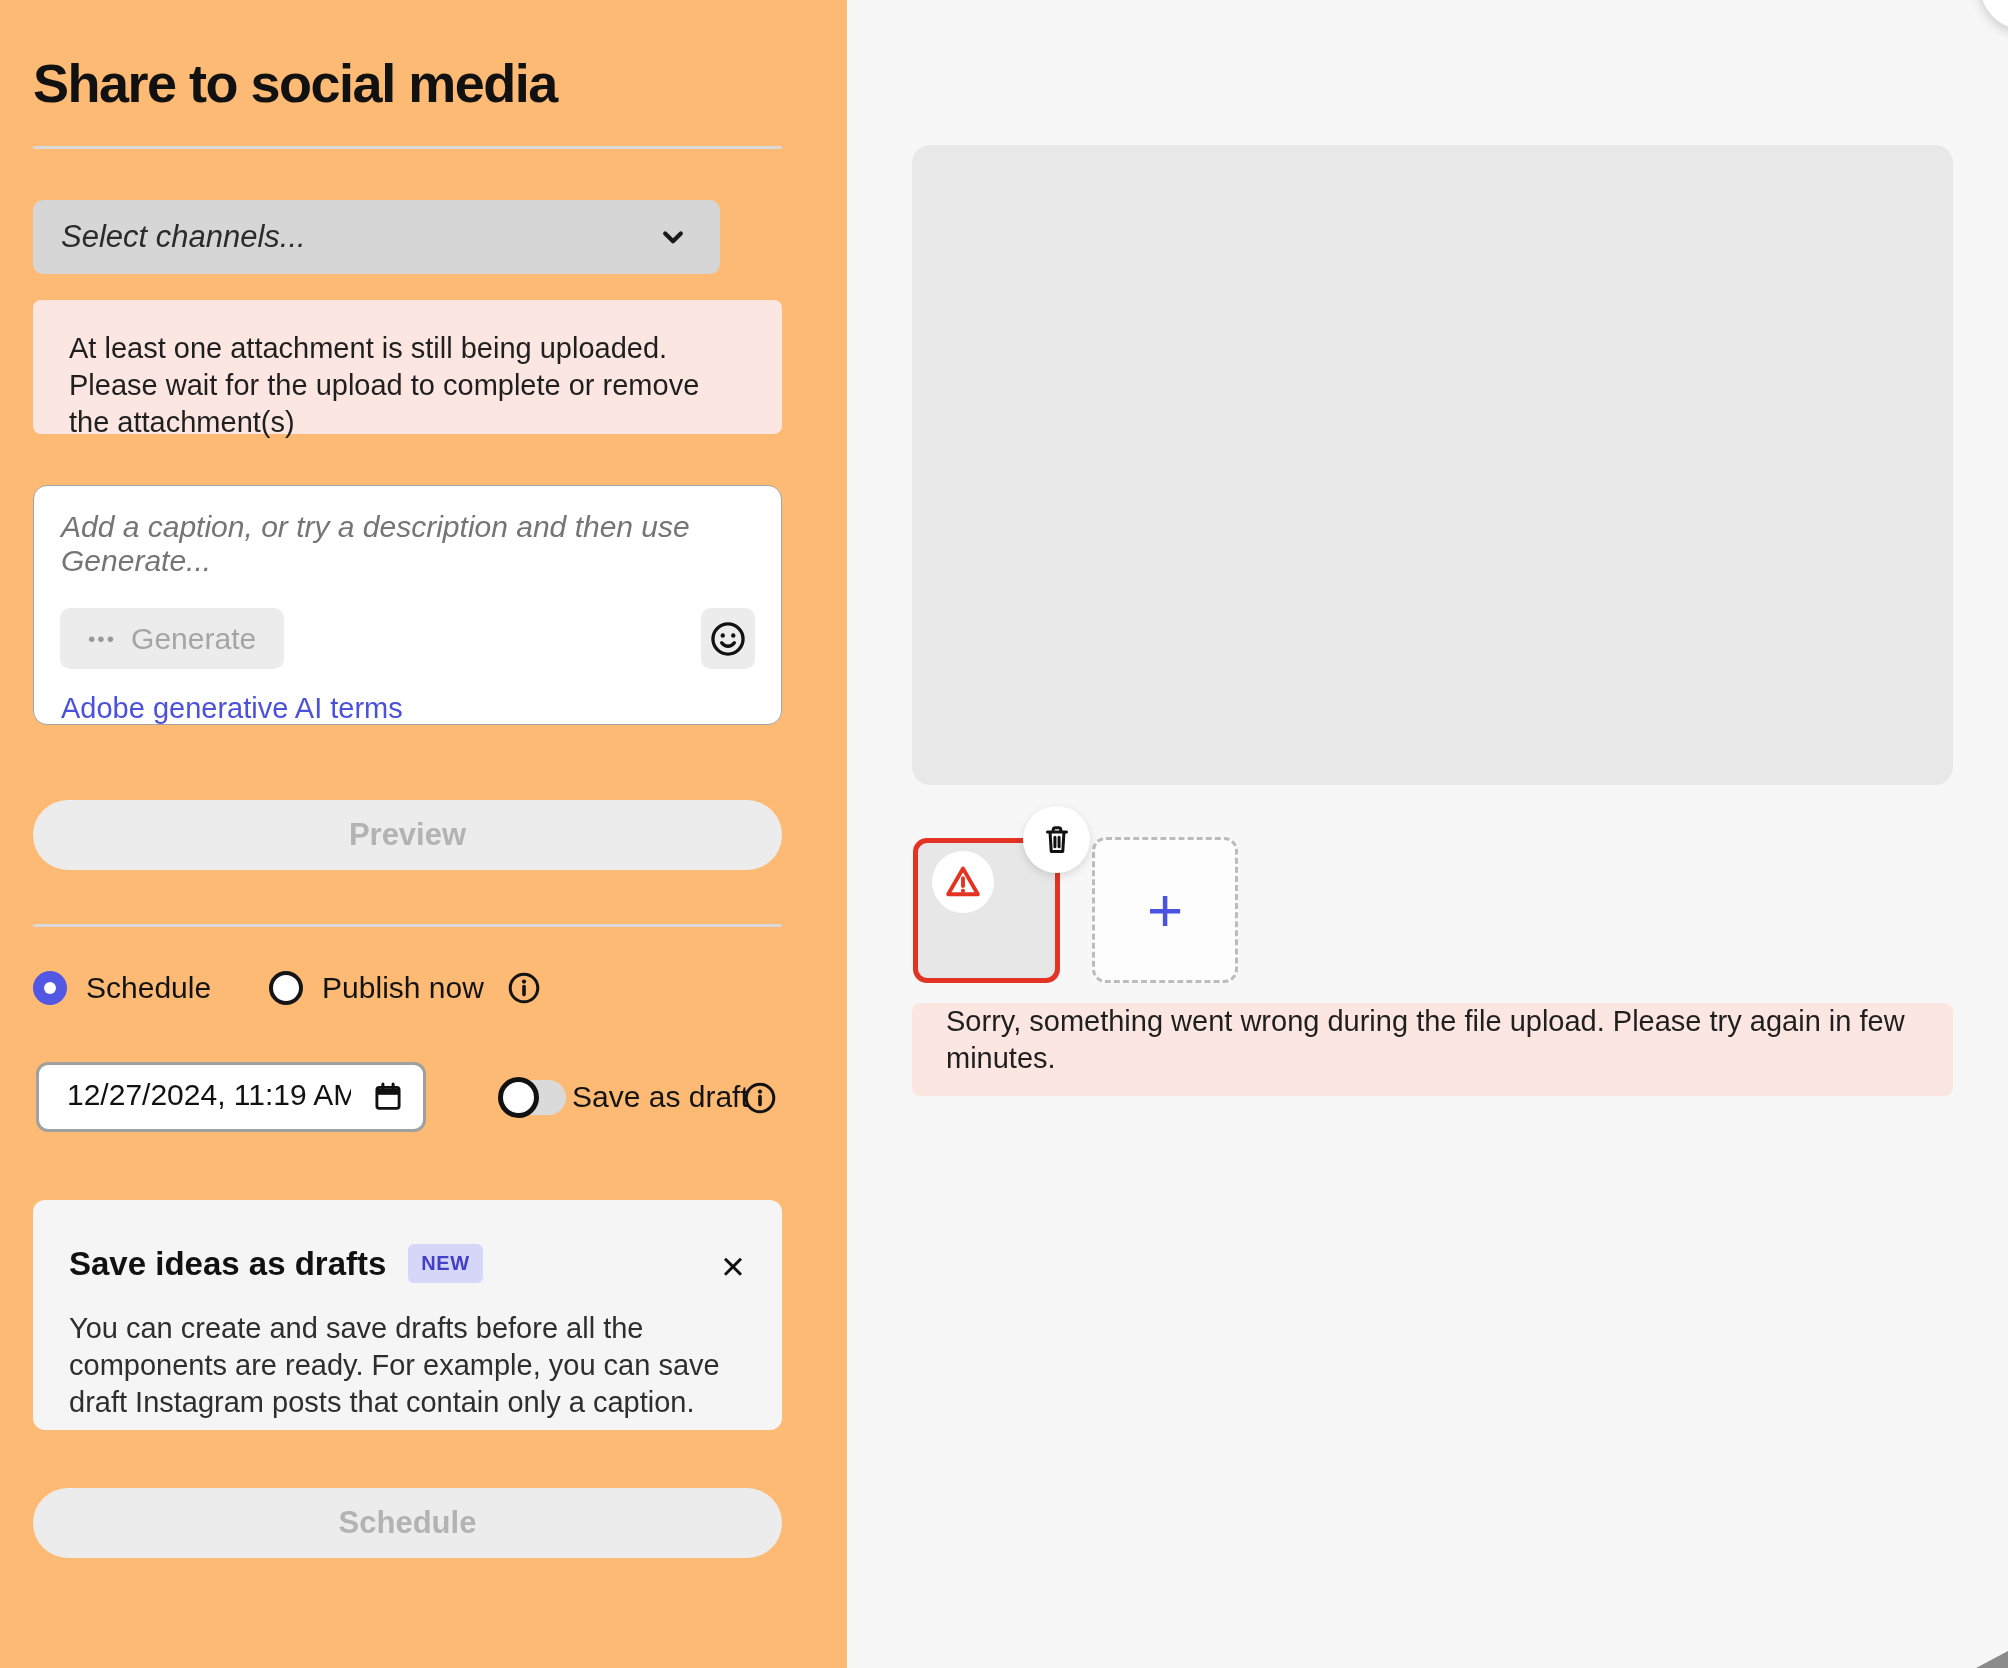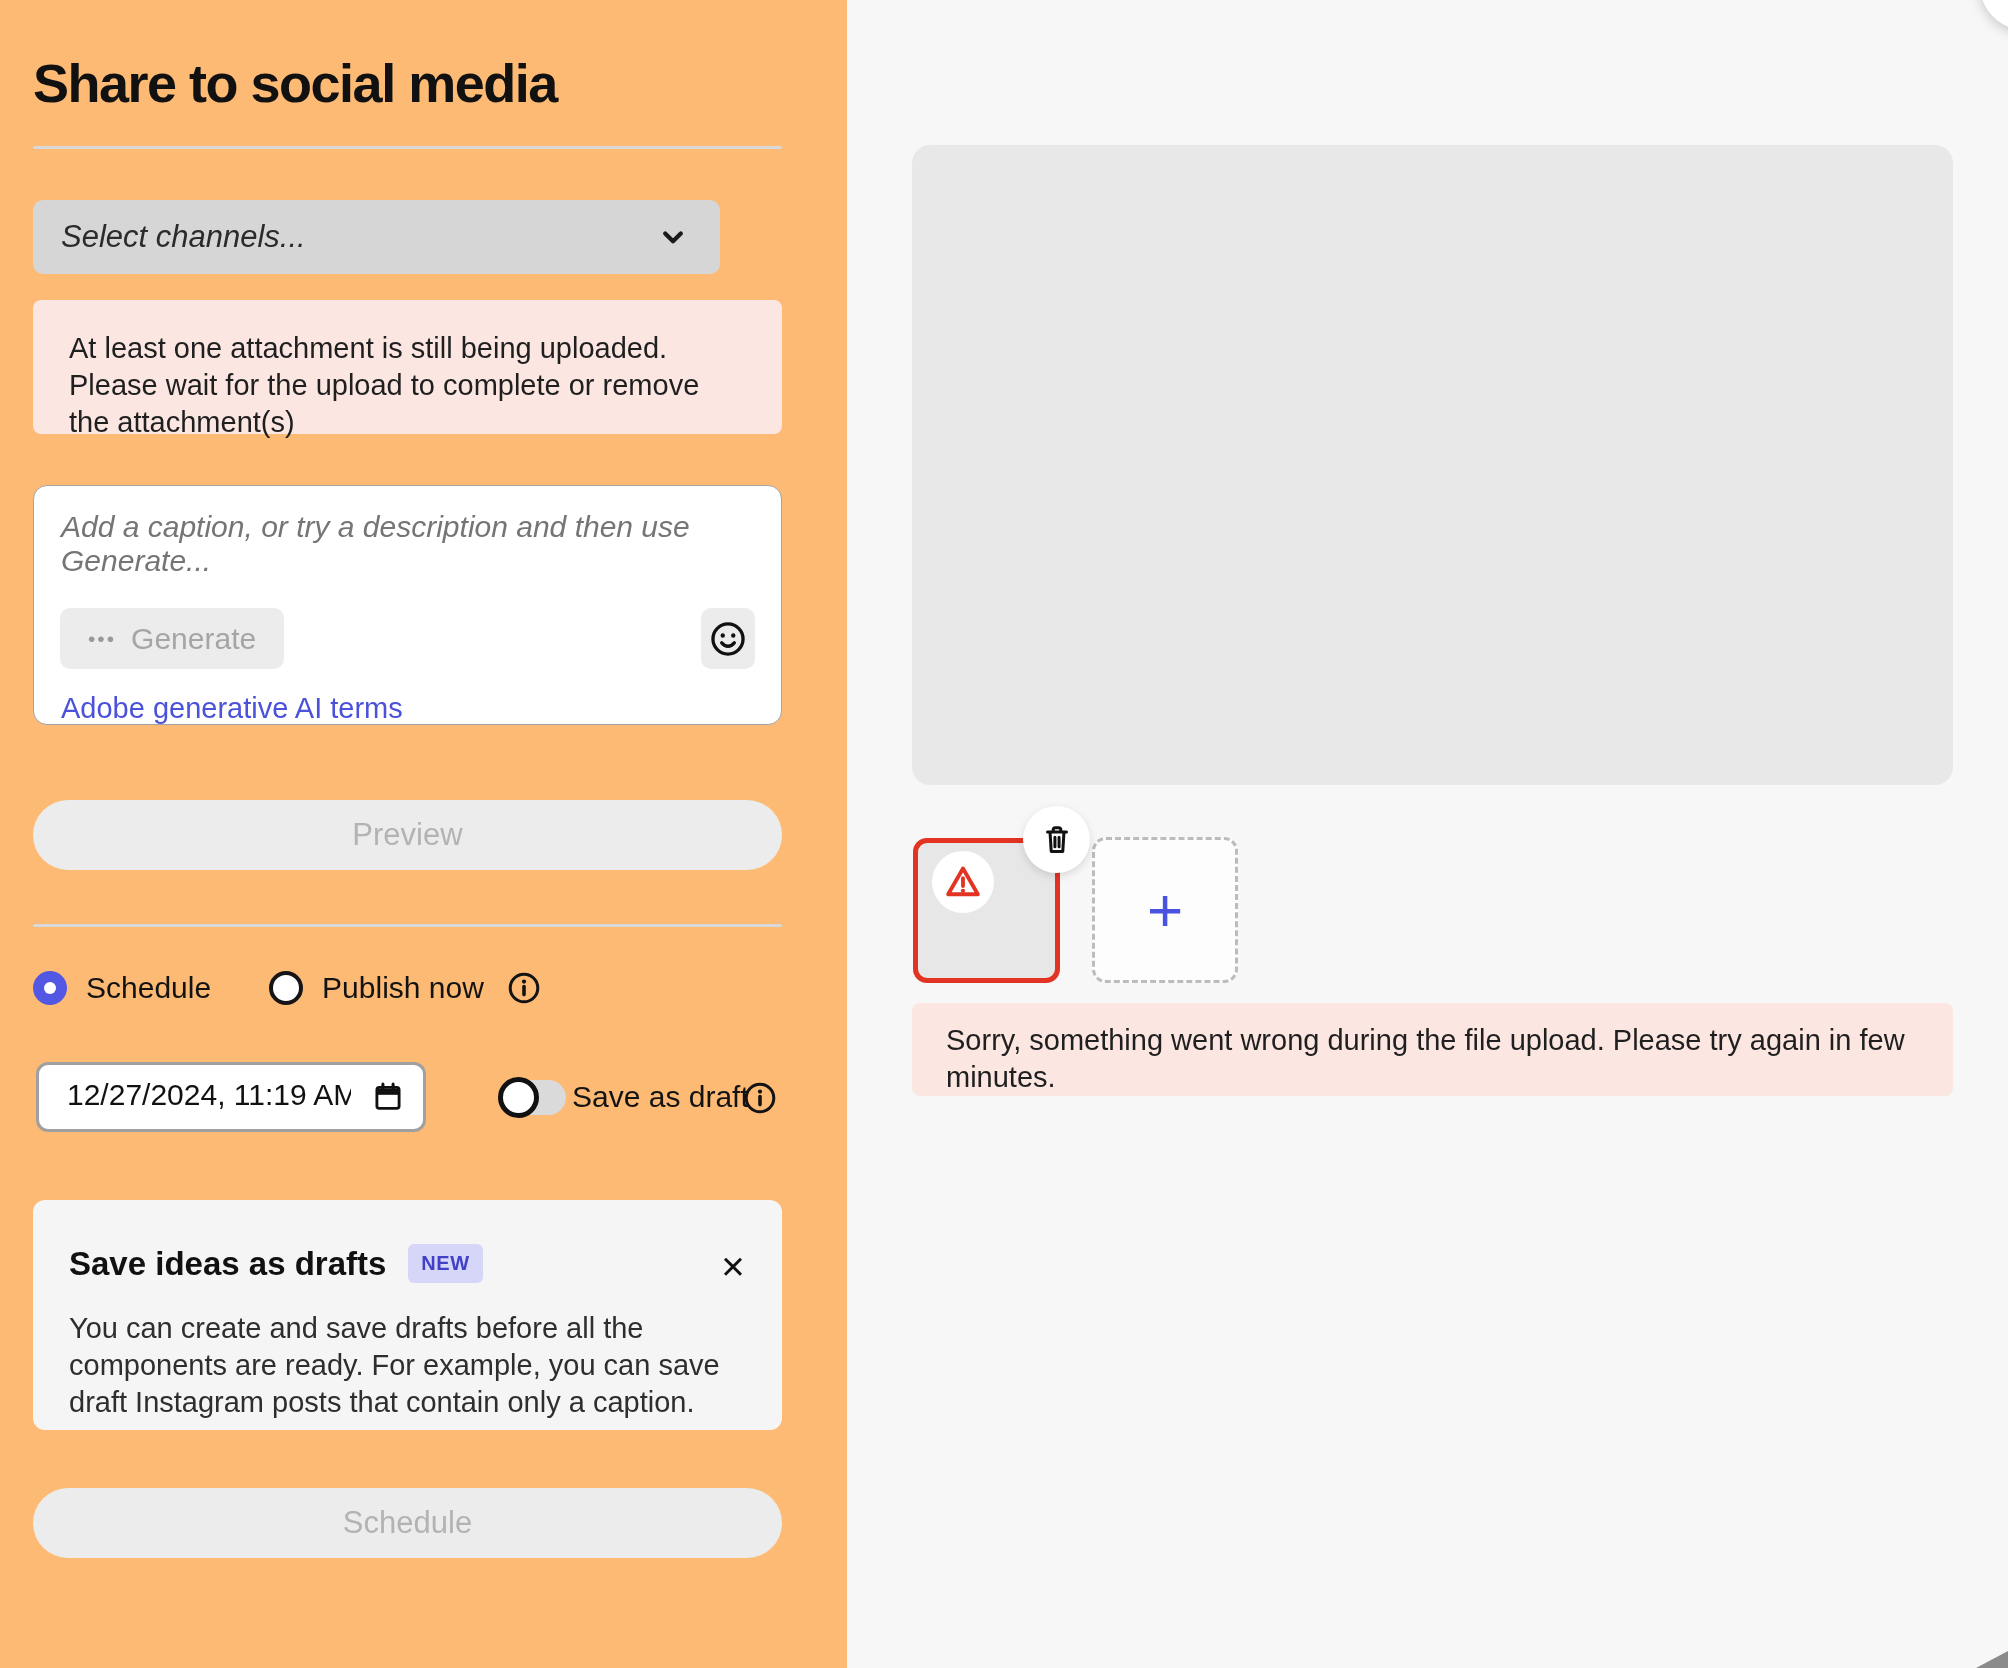--- a/index.html
+++ b/index.html
@@ -55,21 +55,21 @@
   .generate-label { font-size:30px; color:#a5a5a5; font-family:inherit; }
   .emoji-btn {
     position:absolute; right:26px; top:122px; width:54px; height:61px;
     background:#ececec; border:none; border-radius:10px;
     display:flex; align-items:center; justify-content:center; color:#111; cursor:pointer;
   }
   .terms-link { position:absolute; left:27px; top:206px; font-size:29px; color:#4b52d9; text-decoration:none; }
 
   .pill-btn {
     position:absolute; left:33px; width:749px; height:70px; border:none; border-radius:35px;
-    background:#ececec; color:#b3b3b3; font-size:31px; font-weight:normal; font-family:inherit;
+    background:#ececec; color:#b3b3b3; font-size:31px; font-weight:bold; font-family:inherit;
   }
   .preview-btn  { top:800px; }
   .schedule-btn { top:1488px; }
 
   .radio-row { position:absolute; left:33px; top:966px; height:44px; display:flex; align-items:center; }
   .radio { width:34px; height:34px; border-radius:50%; flex:none; cursor:pointer; position:relative; }
   .radio.selected { background:#5258e4; }
   .radio.selected::after {
     content:""; position:absolute; left:11px; top:11px; width:12px; height:12px;
     border-radius:50%; background:#fff;
@@ -130,21 +130,21 @@
     display:flex; align-items:center; justify-content:center; color:#111; cursor:pointer; z-index:2;
   }
   .add-tile {
     position:absolute; left:245px; top:837px; width:146px; height:146px;
     background:#fdfdfe; border:3px dashed #bcbcbc; border-radius:14px;
     display:flex; align-items:center; justify-content:center; cursor:pointer;
   }
   .plus-glyph { font-size:62px; font-weight:400; color:#4a52e0; line-height:1; }
   .alert-right {
     position:absolute; left:65px; top:1003px; width:1041px; height:93px;
-    display:flex; align-items:flex-end; padding:0 34px;
+    display:flex; align-items:flex-start; padding:0 34px;
   }
 
   
   .corner-fab {
     position:absolute; left:1980px; top:-60px; width:90px; height:90px; border-radius:50%;
     background:#fff; box-shadow:0 4px 12px rgba(0,0,0,.18); z-index:5;
   }
   .corner-triangle {
     position:absolute; right:0; bottom:0; width:32px; height:17px; background:#8b8b8b;
     clip-path:polygon(100% 0, 100% 100%, 0 100%); z-index:5;

